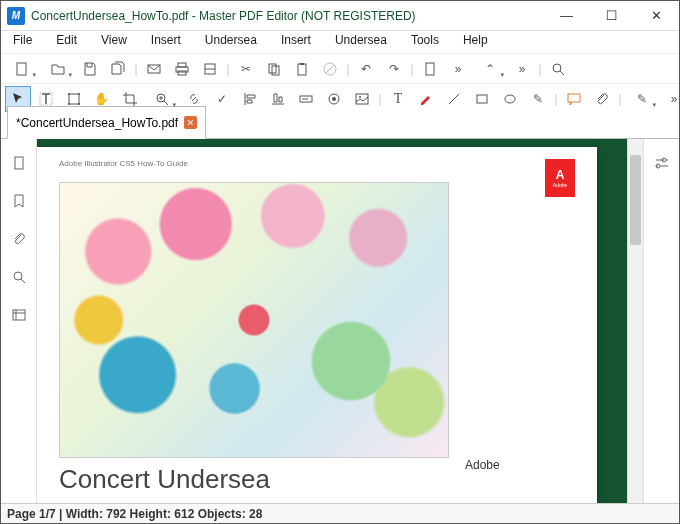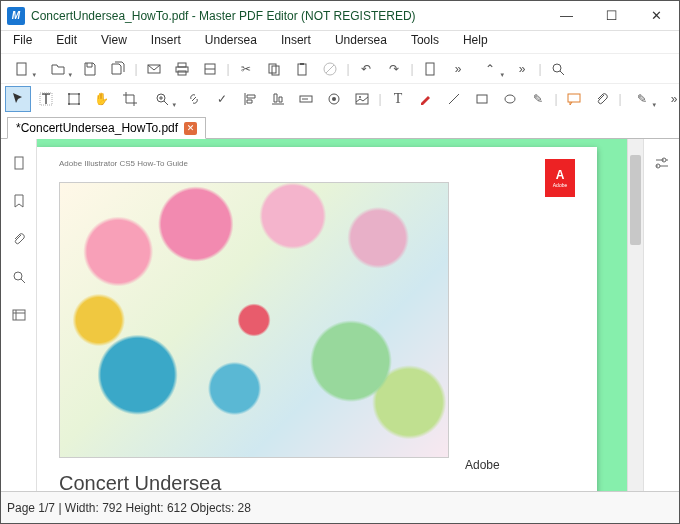--- a/index.html
+++ b/index.html
@@ -11,50 +11,50 @@
 .titlebar .winbtns div { width: 45px; height: 30px; display: flex; align-items: center; justify-content: center; font-size: 13px; color: #333; }
 .menubar { height: 22px; display: flex; align-items: flex-start; padding: 0 4px; gap: 8px; }
 .menubar div { padding: 2px 8px; font-size: 12px; color: #222; }
 .toolbar { height: 30px; display: flex; align-items: center; padding: 0 4px; gap: 2px; border-top: 1px solid #eee; }
 .toolbar .tbtn, .toolbar .sep { min-width: 26px; height: 26px; display: flex; align-items: center; justify-content: center; color: #555; border: 1px solid transparent; }
 .toolbar .tbtn.dd { min-width: 34px; position: relative; }
 .toolbar .tbtn.dd::after { content: "▾"; font-size: 7px; position: absolute; right: 2px; bottom: 2px; color: #666; }
 .toolbar .sep { min-width: 6px; color: #ccc; }
 .toolbar .tbtn.active { background: #cde6f7; border: 1px solid #5b9bd5; }
 .tabstrip { height: 26px; display: flex; align-items: flex-end; padding: 0 6px; border-bottom: 1px solid #bbb; }
-.tab { height: 22px; background: #fff; border: 1px solid #bbb; border-bottom: 1px solid #fff; padding: 2px 8px; display: flex; align-items: center; gap: 6px; font-size: 11px; margin-bottom: -1px; }
+.tab { height: 33px; background: #fff; border: 1px solid #bbb; border-bottom: 1px solid #fff; padding: 2px 8px; display: flex; align-items: center; gap: 6px; font-size: 11px; margin-bottom: -1px; }
 .tab .close { width: 13px; height: 13px; background: #e06c3c; color: #fff; font-size: 9px; display: flex; align-items: center; justify-content: center; border-radius: 2px; }
 .workarea { flex: 1; display: flex; background: #fff; overflow: hidden; }
 .leftpanel { width: 36px; display: flex; flex-direction: column; align-items: center; gap: 18px; padding-top: 14px; border-right: 1px solid #e0e0e0; }
 .leftpanel div { width: 20px; height: 20px; display: flex; align-items: center; justify-content: center; color: #666; font-size: 14px; }
-.canvas { flex: 1; background: #86efac; padding: 8px 0 0 0; overflow: hidden; position: relative; }
+.canvas { flex: 1; background: #14532d; padding: 8px 0 0 0; overflow: hidden; position: relative; }
 .page { background: #fff; width: 560px; height: 438px; box-shadow: 0 2px 6px rgba(0,0,0,.3); padding: 12px 22px; position: relative; }
 .adobe-small { font-size: 8px; color: #777; }
 .adobe-logo { position: absolute; right: 22px; top: 12px; width: 30px; height: 38px; background: #ed2224; color: #fff; display: flex; flex-direction: column; align-items: center; justify-content: center; font-size: 12px; font-weight: bold; }
 .adobe-logo .sub { font-size: 5px; font-weight: normal; }
 .art { margin-top: 14px; width: 390px; height: 276px; border: 1px solid #ccc; background:
   radial-gradient(circle at 15% 25%, #f8a0b8 0 8%, transparent 9%),
   radial-gradient(circle at 35% 15%, #f28ab0 0 10%, transparent 11%),
   radial-gradient(circle at 60% 12%, #f4b4cc 0 9%, transparent 10%),
   radial-gradient(circle at 82% 20%, #e8b0c8 0 7%, transparent 8%),
   radial-gradient(circle at 50% 50%, #e85c6c 0 6%, transparent 7%),
   radial-gradient(circle at 20% 70%, #3aa8c8 0 10%, transparent 11%),
   radial-gradient(circle at 45% 75%, #5ab8d4 0 8%, transparent 9%),
   radial-gradient(circle at 75% 65%, #98d89c 0 11%, transparent 12%),
   radial-gradient(circle at 90% 80%, #c0e090 0 8%, transparent 9%),
   radial-gradient(circle at 10% 50%, #f0c840 0 6%, transparent 7%),
   linear-gradient(135deg, #fff8e8, #e8f4d8 40%, #d0e8f0 70%, #f8e8f0);
 }
 .guide-title { position: absolute; right: 22px; top: 310px; font-size: 15px; color: #333; line-height: 1.4; width: 110px; }
-.doc-title { font-size: 20px; font-weight: 300; color: #444; margin-top: 14px; }
+.doc-title { font-size: 26px; font-weight: 300; color: #444; margin-top: 6px; }
 .vscroll { width: 16px; background: #f0f0f0; border-left: 1px solid #ddd; position: relative; }
 .vscroll .thumb { position: absolute; top: 16px; left: 2px; right: 2px; height: 90px; background: #c8c8c8; border-radius: 2px; }
 .rightpanel { width: 36px; display: flex; flex-direction: column; align-items: center; padding-top: 14px; border-left: 1px solid #e0e0e0; }
 .rightpanel div { width: 20px; height: 20px; display: flex; align-items: center; justify-content: center; color: #666; font-size: 14px; }
-.statusbar { height: 32px; border-top: 1px solid #ccc; display: flex; align-items: center; padding: 0 6px; font-size: 11px; color: #333; background: #f8f8f8; }
+.statusbar { height: 20px; border-top: 1px solid #ccc; display: flex; align-items: center; padding: 0 6px; font-size: 11px; color: #333; background: #f8f8f8; font-weight: bold; }
 svg { width: 16px; height: 16px; }
 .redpen { color: #d03030; }
 .orange { color: #e08030; }
 </style>
 </head>
 <body>
 
 <div class="titlebar">
   <div class="icon">M</div>
   <div class="title">ConcertUndersea_HowTo.pdf - Master PDF Editor (NOT REGISTERED)</div>

